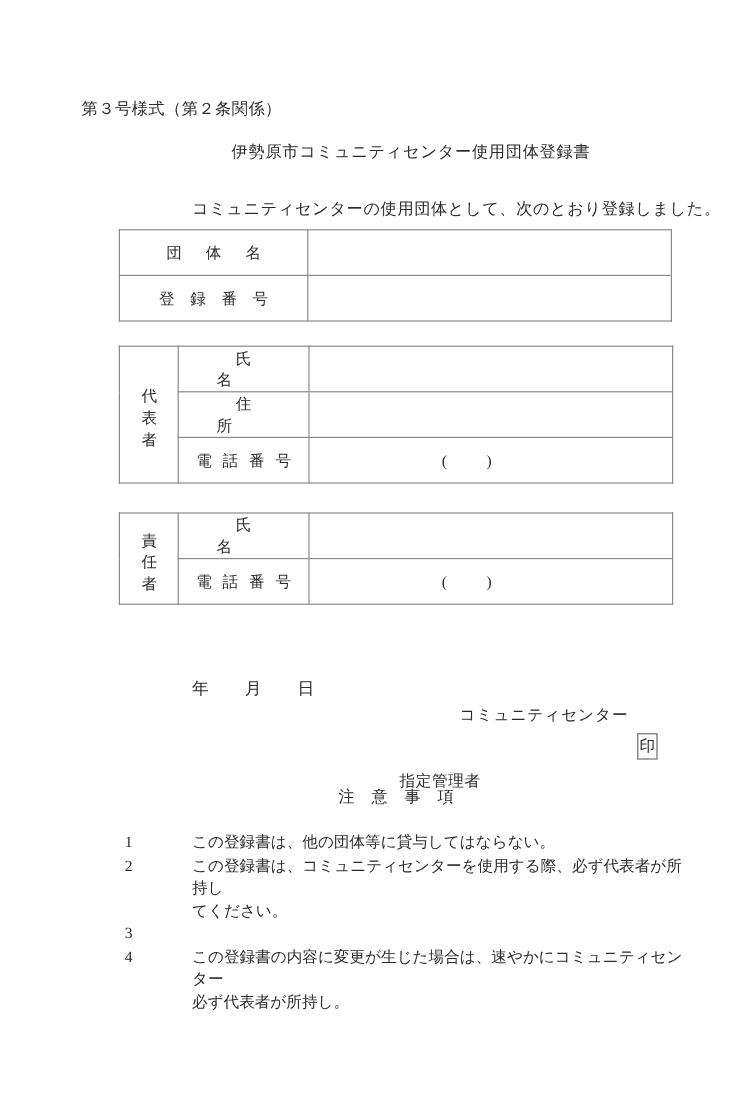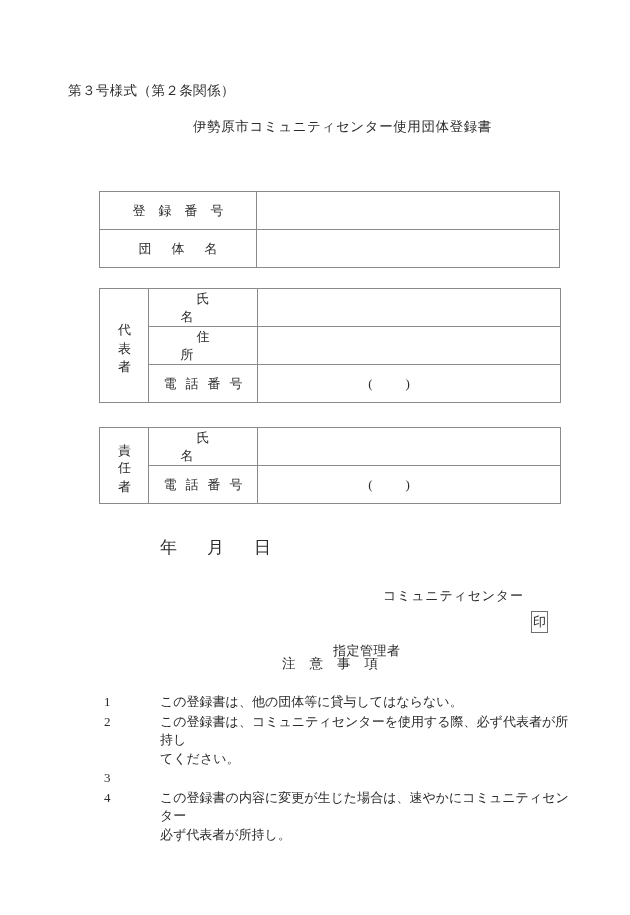--- a/index.html
+++ b/index.html
@@ -105,22 +105,22 @@
     display: block;
     text-align: center;
     font-size: 13px;
     padding-right: 40px;
     letter-spacing: 0;
   }
   .paren-gap { display: inline-block; width: 33px; }
 
   
   #date-line {
-    left: 160px; top: 536px;
-    font-size: 17px;
+    left: 160px; top: 565px;
+    font-size: 14px;
   }
   .date-gap { display: inline-block; width: 30px; }
 
   #center-name {
     left: 383px; top: 587px;
     font-size: 13px;
     letter-spacing: 0.8px;
   }
   #manager-label {
     left: 333px; top: 642px;
@@ -166,32 +166,33 @@
 </style>
 </head>
 <body>
 
 <div class="page">
 
   <div class="abs" id="form-number">第３号様式（第２条関係）</div>
 
   <div class="abs" id="doc-title">伊勢原市コミュニティセンター使用団体登録書</div>
 
+  <div class="abs" id="intro-text">コミュニティセンターの使用団体として、次のとおり登録しました。</div>
 
   <table class="tbl" id="table-registration">
     <tbody>
         <tr class="row-h">
       <td class="lbl-wide">
+        <span class="spread-3">団体名</span>
+      </td>
+      <td class="value-cell"></td>
+    </tr>
+    <tr class="row-h">
+      <td class="lbl-wide">
         <span class="spread-4">登録番号</span>
-      </td>
-      <td class="value-cell"></td>
-    </tr>
-    <tr class="row-h">
-      <td class="lbl-wide">
-        <span class="spread-3">団体名</span>
       </td>
       <td class="value-cell"></td>
     </tr>
   </tbody>
     </table>
 
   <table class="tbl" id="table-representative">
     <tbody>
         <tr class="row-h">
       <td class="lbl-side" rowspan="3">

